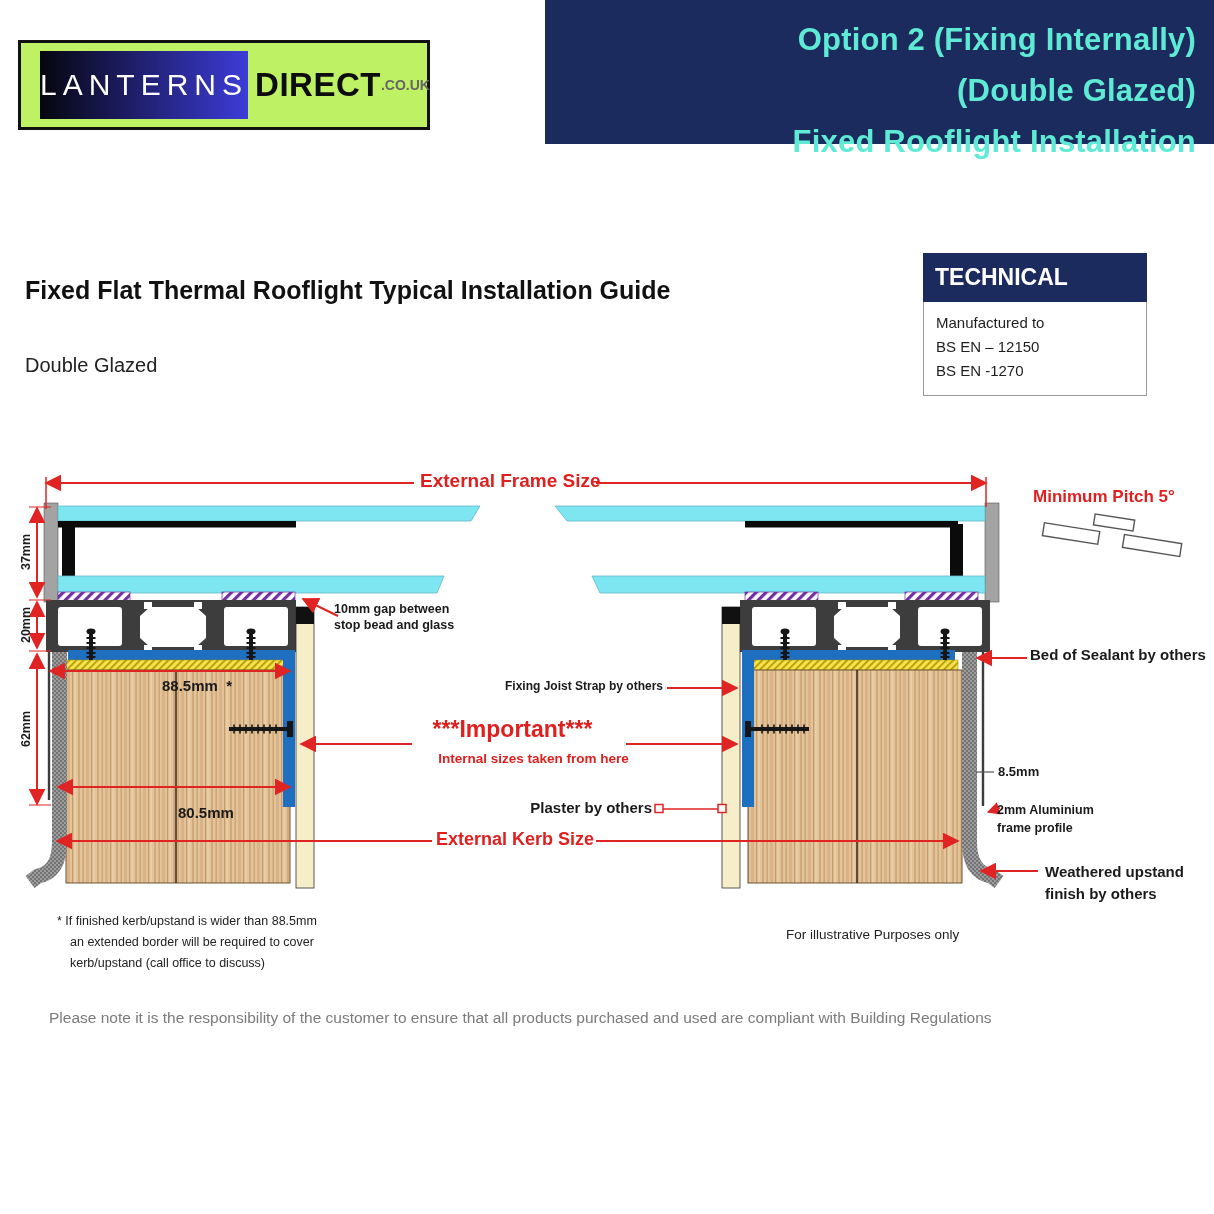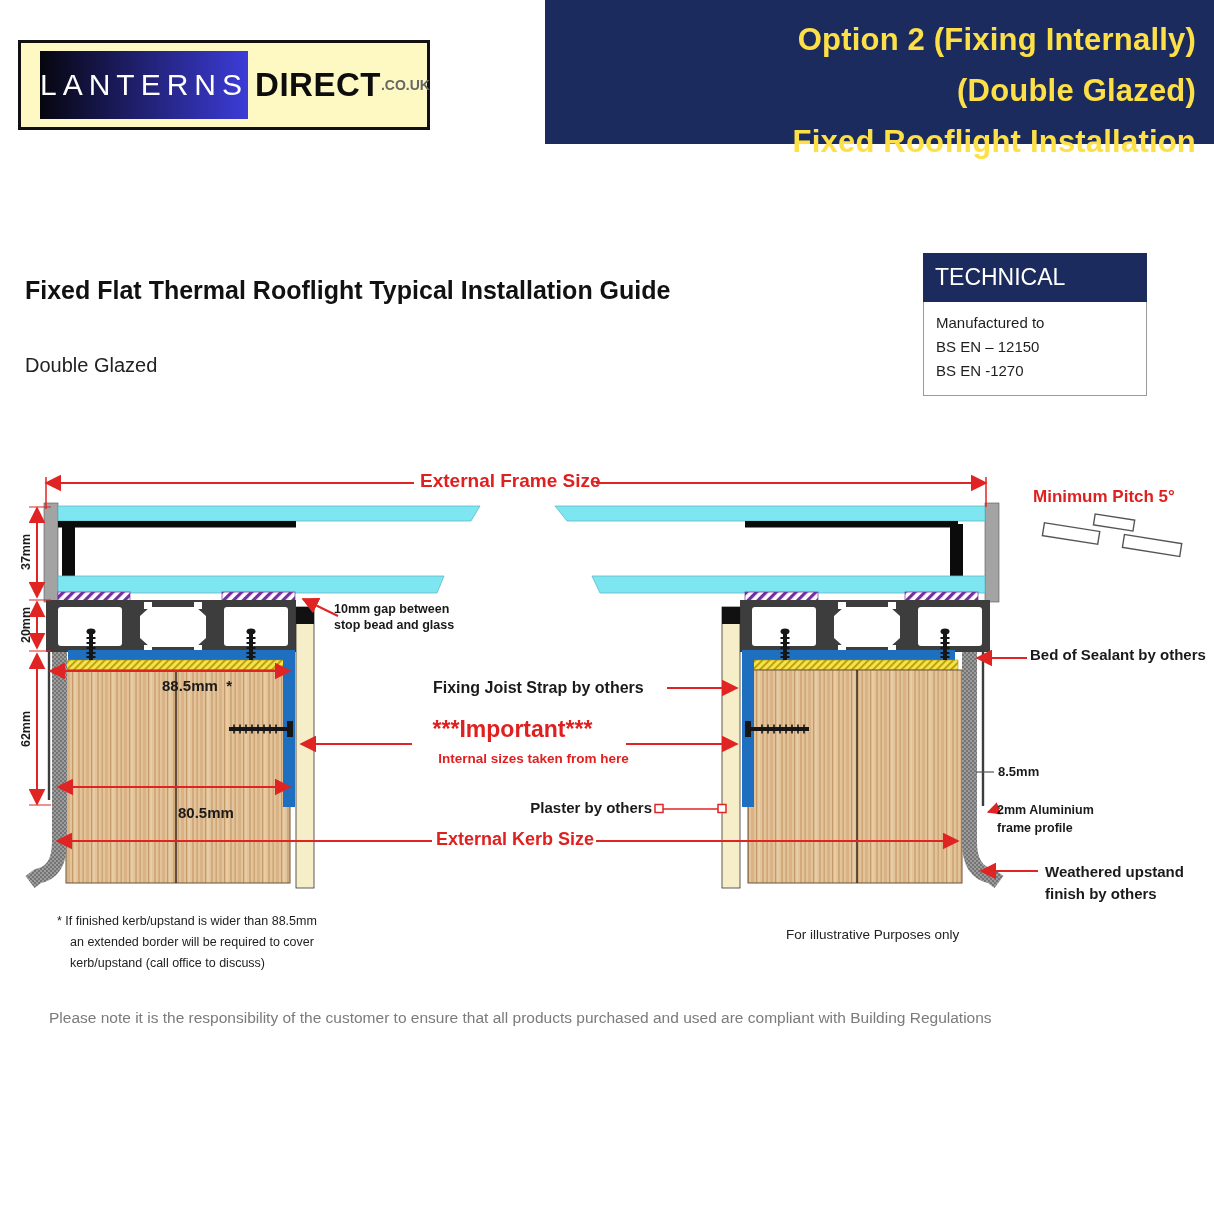--- a/index.html
+++ b/index.html
@@ -1,34 +1,34 @@
 <!DOCTYPE html>
 <html><head>
 <meta charset="utf-8">
 <style>
   html,body{margin:0;padding:0;background:#fff;}
   .page{position:relative;width:1214px;height:1214px;background:#fff;
         font-family:"Liberation Sans",sans-serif;overflow:hidden;}
   
   .banner{position:absolute;left:545px;top:0;width:669px;height:144px;
-          background:#1c2b5d;color:#fde047;text-align:right;
+          background:#1c2b5d;color:#5eead4;text-align:right;
           padding:14px 18px 0 0;box-sizing:border-box;}
   .banner div{font-size:31px;font-weight:600;line-height:51px;letter-spacing:.2px;}
   
   .logo{position:absolute;left:18px;top:40px;width:412px;height:90px;
-        border:3px solid #111;background:#fef9c3;display:flex;align-items:center;
+        border:3px solid #111;background:#bef264;display:flex;align-items:center;
         box-sizing:border-box;padding-left:19px;}
   .logo-blue{width:212px;height:68px;background:linear-gradient(90deg,#06060f,#3c3cd8);
         display:flex;align-items:center;justify-content:center;}
   .logo-blue span{color:#fff;font-size:30px;font-weight:500;letter-spacing:6px;}
   .logo-direct{color:#0d0d0d;font-size:33px;font-weight:800;margin-left:7px;letter-spacing:.5px;}
   .logo-tld{color:#666;font-size:14px;font-weight:700;align-self:center;}
   
   .tech{position:absolute;left:923px;top:253px;width:224px;box-sizing:border-box;}
-  .tech-head{background:#1c2b5d;color:#fff;font-size:23px;font-weight:400;
+  .tech-head{background:#1c2b5d;color:#fff;font-size:23px;font-weight:700;
              height:49px;line-height:49px;padding-left:12px;}
   .tech-body{border:1px solid #9a9a9a;border-top:none;background:#fff;
              padding:9px 12px 12px 12px;font-size:15px;line-height:24px;color:#1e1e1e;}
   
   .main-title{position:absolute;left:25px;top:276px;font-size:25px;font-weight:700;color:#111;}
   .sub-title{position:absolute;left:25px;top:354px;font-size:20px;color:#222;}
   
   .lbl{position:absolute;white-space:nowrap;font-weight:700;color:#1a1a1a;}
   .red{color:#e01f1f;}
   .rot{transform:translate(-50%,-50%) rotate(-90deg);}
@@ -208,21 +208,21 @@
   <div class="lbl rot" style="left:26px;top:729px;font-size:12.5px;">62mm</div>
 
   <div class="lbl" style="left:334px;top:601px;font-size:12.5px;line-height:16px;">
     <div>10mm gap between</div>
     <div>stop bead and glass</div>
   </div>
 
   <div class="lbl" style="left:162px;top:677px;font-size:15px;white-space:pre;">88.5mm  *</div>
   <div class="lbl" style="left:162px;top:804px;font-size:15px;padding-left:16px;">80.5mm</div>
 
-  <div class="lbl" style="left:433px;top:679px;width:230px;font-size:16px;">Fixing Joist Strap by others</div>
+  <div class="lbl" style="left:433px;top:679px;width:230px;text-align:right;font-size:12px;">Fixing Joist Strap by others</div>
 
   <div class="lbl red" style="left:410px;top:716px;width:205px;text-align:center;font-size:23px;">***Important***</div>
   <div class="lbl red" style="left:410px;top:751px;width:205px;text-align:center;font-size:13.5px;margin-left:21px;">Internal sizes taken from here</div>
 
   <div class="lbl" style="left:472px;top:799px;width:180px;text-align:right;font-size:15px;">Plaster by others</div>
   <div class="lbl red" style="left:436px;top:829px;font-size:18px;">External Kerb Size</div>
 
   <div class="lbl" style="left:1030px;top:646px;font-size:15px;">Bed of Sealant by others</div>
   <div class="lbl" style="left:998px;top:764px;font-size:13px;">8.5mm</div>
 

